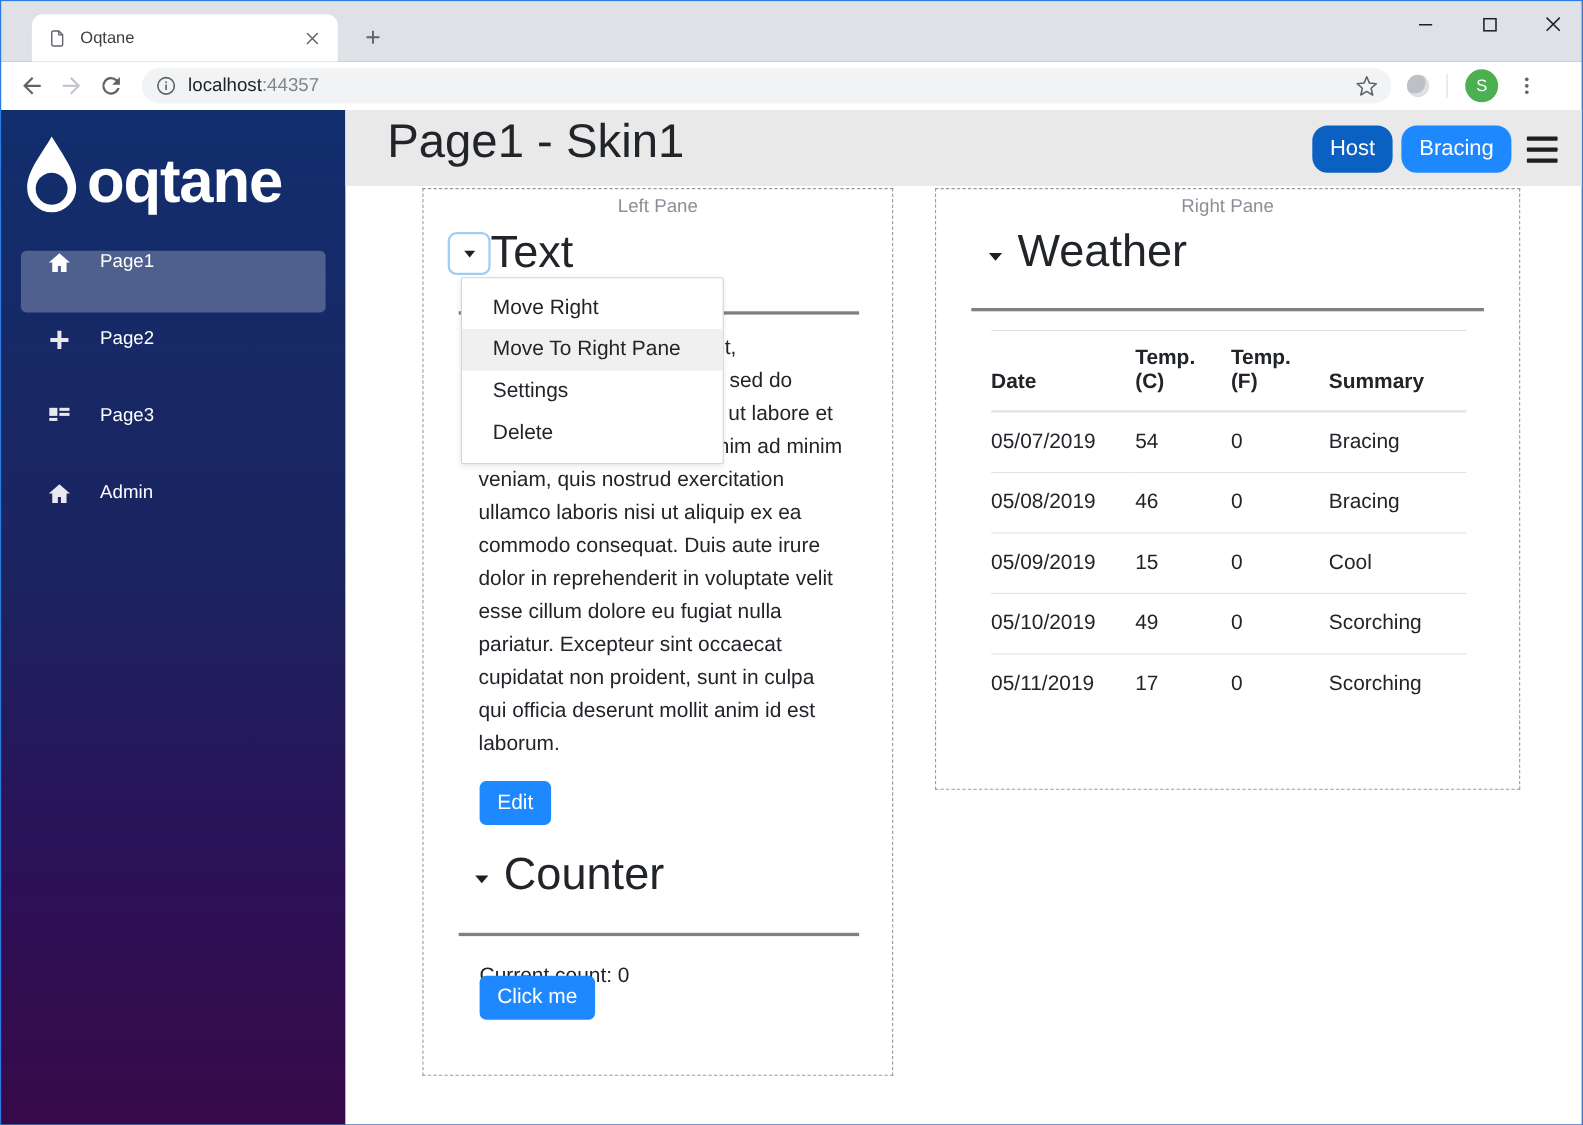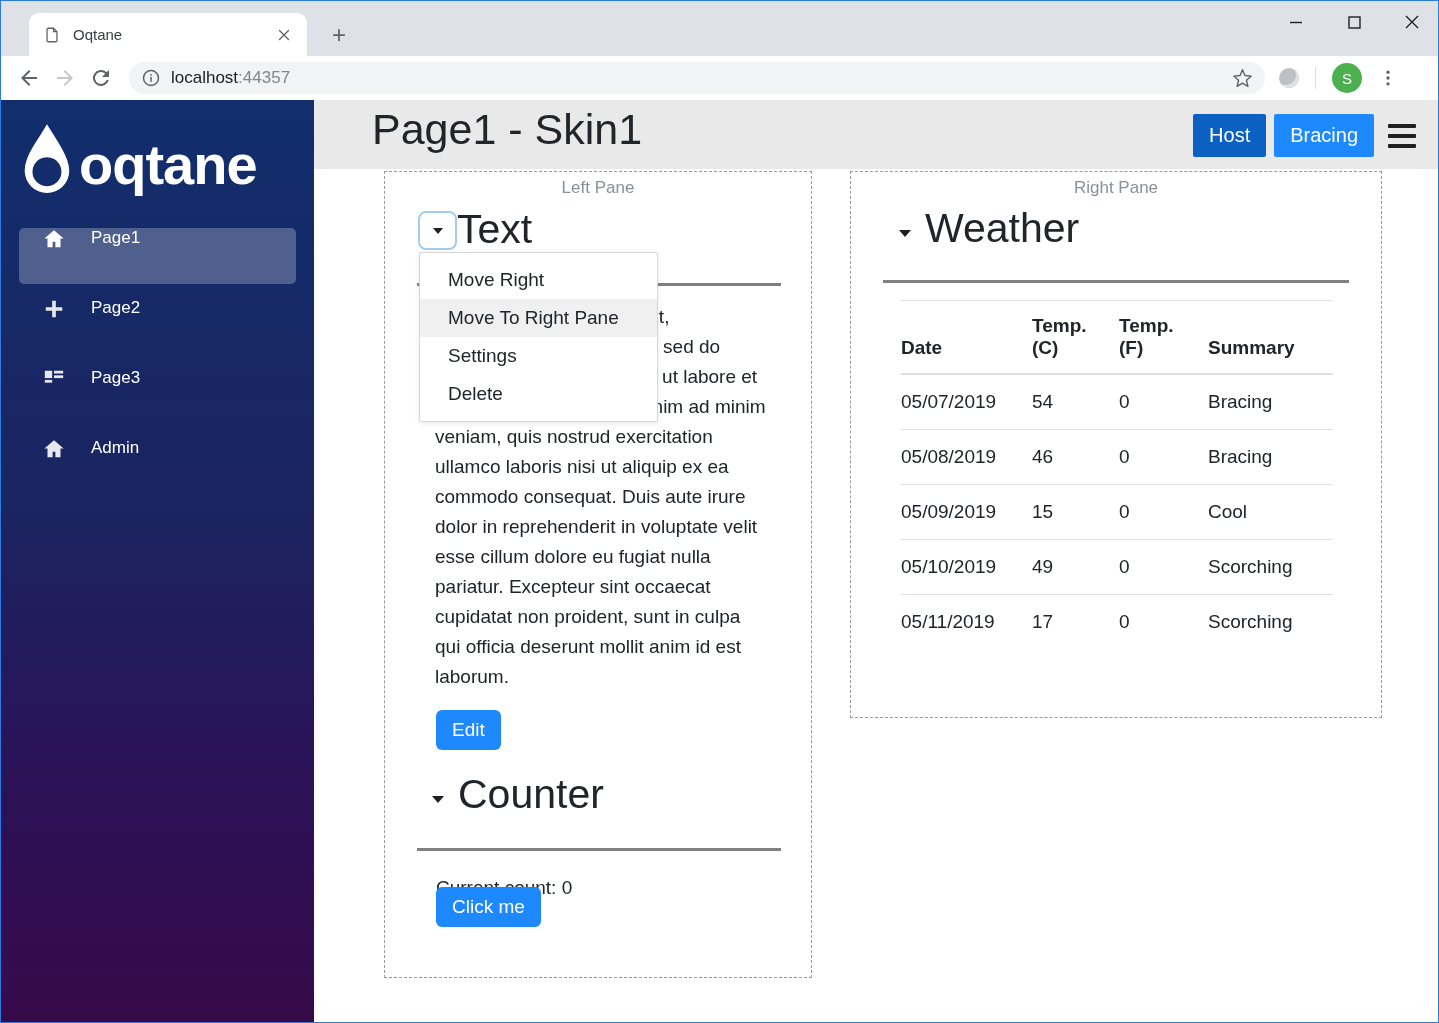--- a/index.html
+++ b/index.html
@@ -36,38 +36,38 @@
   .logo { display:flex; align-items:center; padding:22px 14px 0 14px; }
   .logo-drop { width:62px; height:78px; flex:none; }
   .logo-text { color:#fff; font-size:56px; font-weight:bold; letter-spacing:-1px; margin-left:2px; margin-top:6px; }
   .nav { margin-top:28px; padding:0 18px; }
   .nav-item { display:flex; height:56px; border-radius:5px; padding:0 24px; margin-bottom:14px; color:#fff; font-size:17px; cursor:pointer; }
   .nav-item.active { background:rgba(255,255,255,0.25); }
   .nav-ico { width:22px; height:22px; margin-right:26px; flex:none; }
 
   .main { position:absolute; left:313px; top:0; width:1124px; height:923px; background:#fff; }
   .page-header { position:absolute; left:0; top:0; width:100%; height:69px; background:#e9e9e9; }
-  .page-title { position:absolute; left:58px; top:5px; font-size:43px; color:#212529; }
+  .page-title { position:absolute; left:38px; top:5px; font-size:43px; color:#212529; }
   .header-actions { position:absolute; right:22px; top:14px; display:flex; align-items:center; gap:8px; }
-  .btn { border:none; border-radius:2px; color:#fff; font-size:20px; font-family:inherit; padding:8px 16px; height:43px; cursor:pointer; }
+  .btn { border:none; border-radius:14px; color:#fff; font-size:20px; font-family:inherit; padding:8px 16px; height:43px; cursor:pointer; }
   .btn-host { background:#0b61c2; }
   .btn-logout { background:#1e88ff; margin-right:6px; }
   .burger { width:28px; height:24px; display:flex; flex-direction:column; justify-content:space-between; cursor:pointer; }
   .burger span { display:block; height:4px; background:#1f1f1f; border-radius:1px; }
 
   
   .pane { position:absolute; border:1px dashed #9a9a9a; }
   .pane-left { left:70px; top:71px; width:428px; height:807px; }
   .pane-right { left:536px; top:71px; width:532px; height:547px; }
   .pane-label { text-align:center; color:#8a9097; font-size:17px; margin-top:6px; }
 
   .module-title { font-size:41px; color:#212529; line-height:48px; }
   .caret-glyph { width:0; height:0; border-left:6px solid transparent; border-right:6px solid transparent; border-top:7px solid #1f1f1f; display:inline-block; }
 
-  .text-module-head { position:absolute; left:33px; top:33px; display:flex; align-items:flex-start; }
+  .text-module-head { position:absolute; left:22px; top:33px; display:flex; align-items:flex-start; }
   .dd-toggle { width:39px; height:39px; margin-top:6px; background:#fff; border:2px solid #9fcdf4; border-radius:8px; display:flex; align-items:center; justify-content:center; cursor:pointer; }
   .mod-hr { position:absolute; left:32px; right:30px; height:3px; background:#808080; }
   .hr-text { top:111px; }
   .dropdown-menu { position:absolute; left:34px; top:80px; width:239px; background:#fff; border:1px solid #d5d5d5; border-radius:2px; padding:8px 0; z-index:5; box-shadow:0 2px 6px rgba(0,0,0,0.08); }
   .dd-item { font-size:19px; color:#212529; padding:8px 0 8px 28px; cursor:pointer; }
   .dd-item.hover { background:#f0f0f0; }
 
   .lorem { position:absolute; left:50px; top:130px; width:334px; font-size:19px; line-height:30px; color:#212529; }
   .btn-sm { border:none; border-radius:6px; background:#1e88ff; color:#fff; font-size:19px; font-family:inherit; padding:9px 16px; cursor:pointer; }
   .edit-btn { position:absolute; left:51px; top:538px; }

